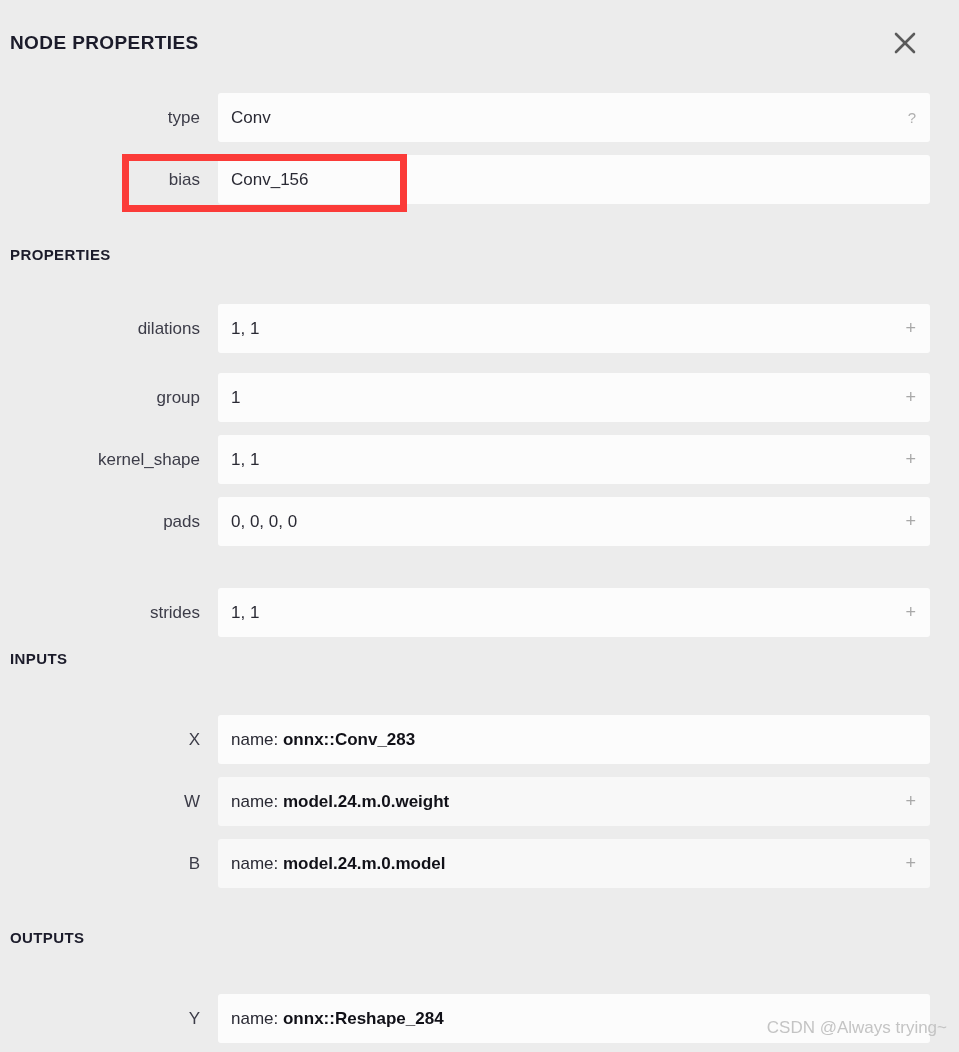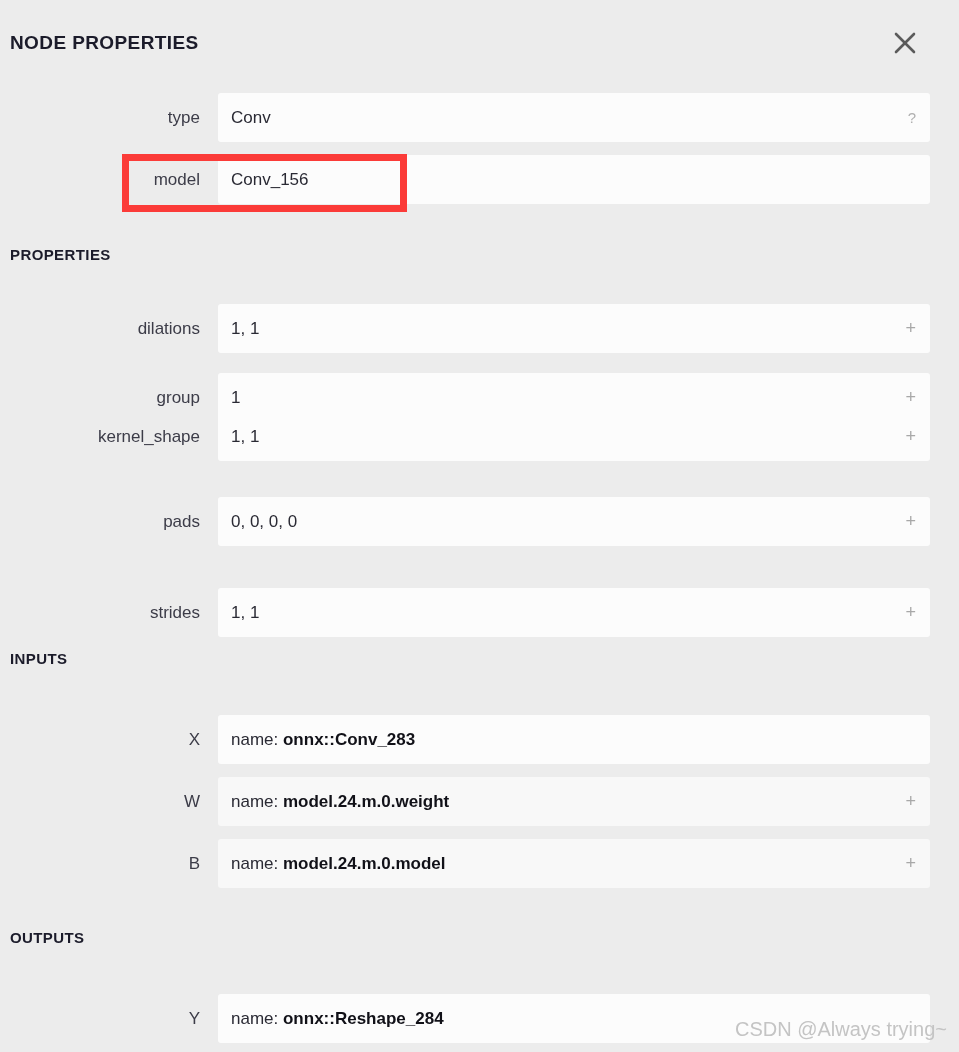--- a/index.html
+++ b/index.html
@@ -131,21 +131,21 @@
     color: #b0b0b0;
   }
 
   
   #row-type { top: 93px; }
   #row-name { top: 155px; }
 
   
   #row-attr-0 { top: 304px; }
   #row-attr-1 { top: 373px; }
-  #row-attr-2 { top: 412px; padding-left: 40px; }
+  #row-attr-2 { top: 435px; padding-left: 40px; }
   #row-attr-3 { top: 497px; }
   #row-attr-4 { top: 588px; }
 
   
   #row-in-0 { top: 715px; }
   #row-in-1 { top: 777px; }
   #row-in-2 { top: 839px; }
 
   
   #row-out-0 { top: 994px; }
@@ -161,21 +161,21 @@
     box-sizing: border-box;
     pointer-events: none;
     z-index: 5;
   }
 
   
   .watermark {
     position: absolute;
     right: 12px;
     top: 1018px;
-    font-size: 20px;
+    font-size: 17px;
     color: #c4c4c4;
     white-space: nowrap;
     user-select: none;
     text-align: right;
   }
 </style>
 </head>
 <body>
 
 <div class="panel">
@@ -194,21 +194,21 @@
 
   <div class="prop-row" id="row-type">
     <div class="prop-label">type</div>
     <div class="prop-field">
       <div class="prop-value">Conv</div>
       <div class="field-action help">?</div>
     </div>
   </div>
 
   <div class="prop-row" id="row-name">
-    <div class="prop-label">model</div>
+    <div class="prop-label">bias</div>
     <div class="prop-field">
       <div class="prop-value">Conv_156</div>
     </div>
   </div>
 
   <div class="highlight-box"></div>
 
   <div class="section-heading" id="heading-attributes">PROPERTIES</div>
 
   <div class="prop-row" id="row-attr-0">

